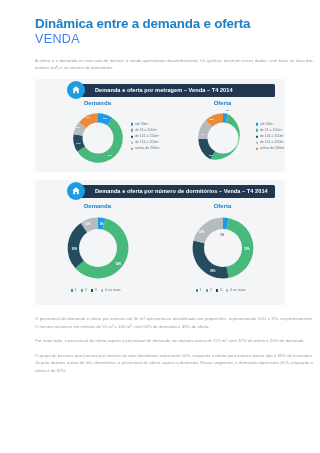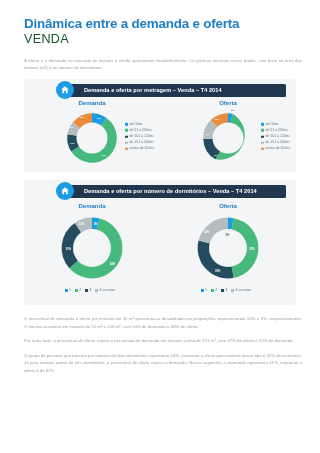--- a/index.html
+++ b/index.html
@@ -13,37 +13,37 @@
     font-family: "Liberation Sans", sans-serif;
     color: #8a8f94;
     overflow: hidden;
     position: relative;
   }
   .page {
     width: 320px;
     height: 453px;
     position: relative;
     box-sizing: border-box;
-    padding: 0 24px;
+    padding: 0 35px;
   }
 
   
   .title-block { padding-top: 16px; }
   .main-title {
     font-size: 13.4px;
     font-weight: bold;
     color: #1f7fc4;
     letter-spacing: -0.2px;
     line-height: 1.15;
     margin: 0;
   }
   .sub-title {
     font-size: 12.6px;
     font-weight: normal;
-    color: #14532d;
+    color: #3b82f6;
     letter-spacing: 0.3px;
     margin: 1px 0 0 0;
     line-height: 1.15;
   }
   .intro {
     font-size: 4.3px;
     line-height: 1.75;
     color: #9aa0a6;
     margin: 10px 0 0 0;
     text-align: justify;

